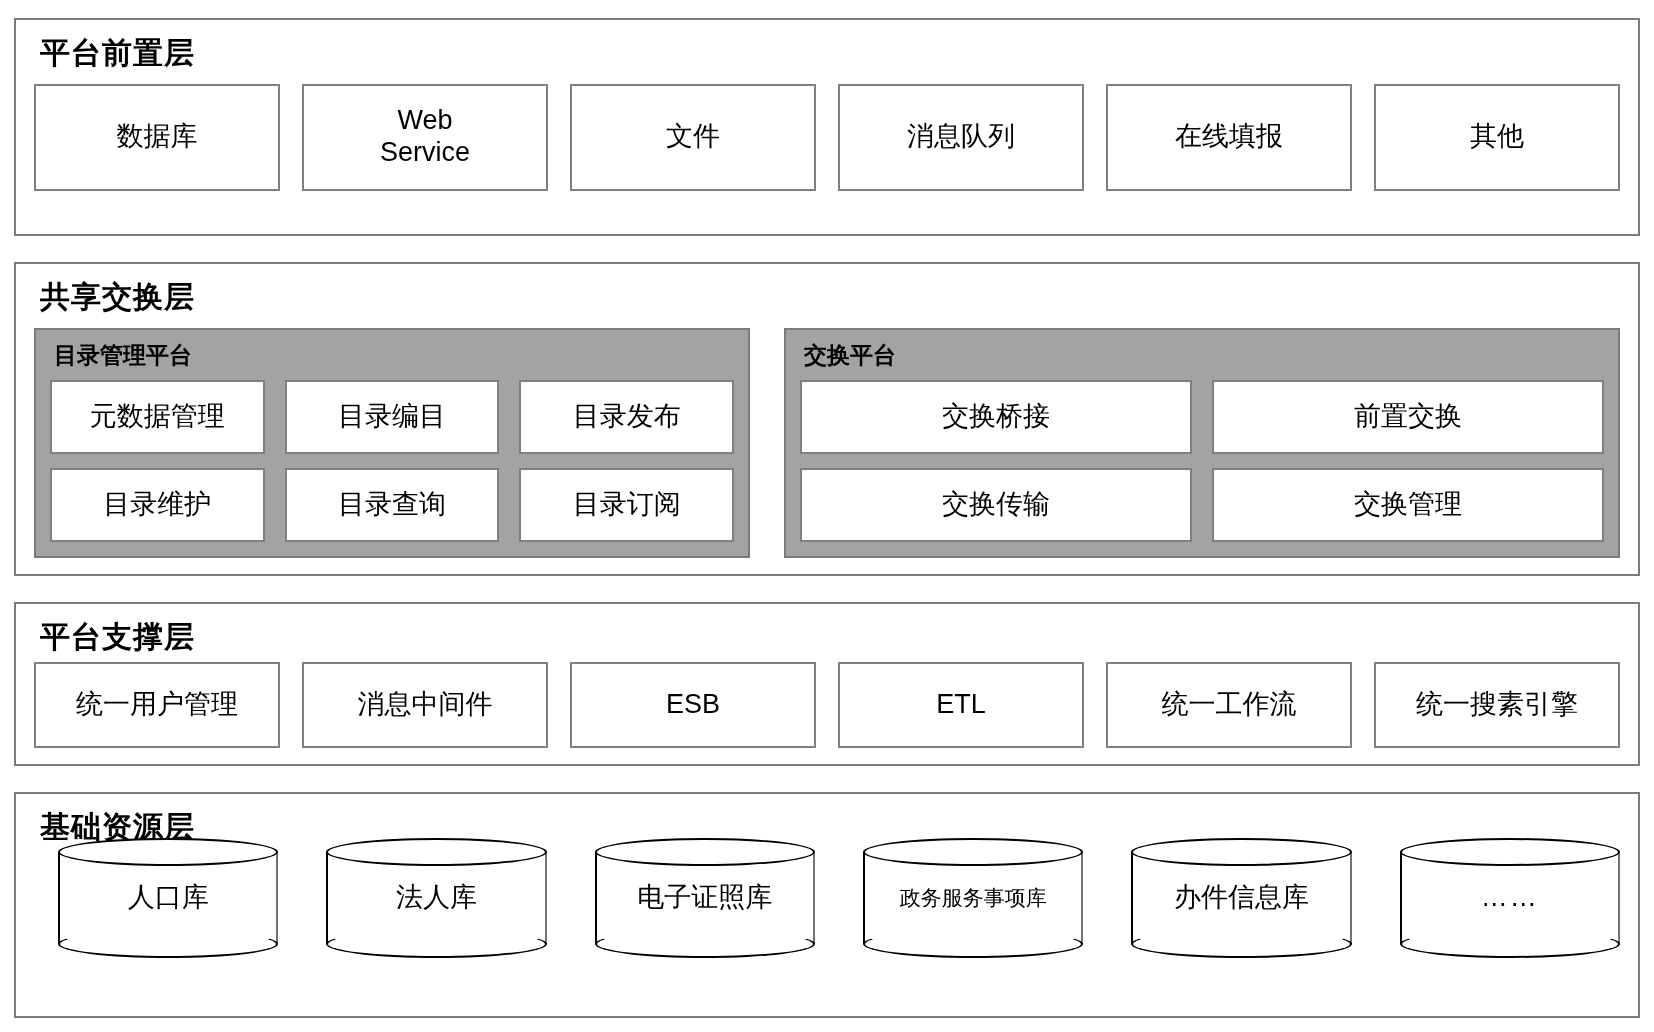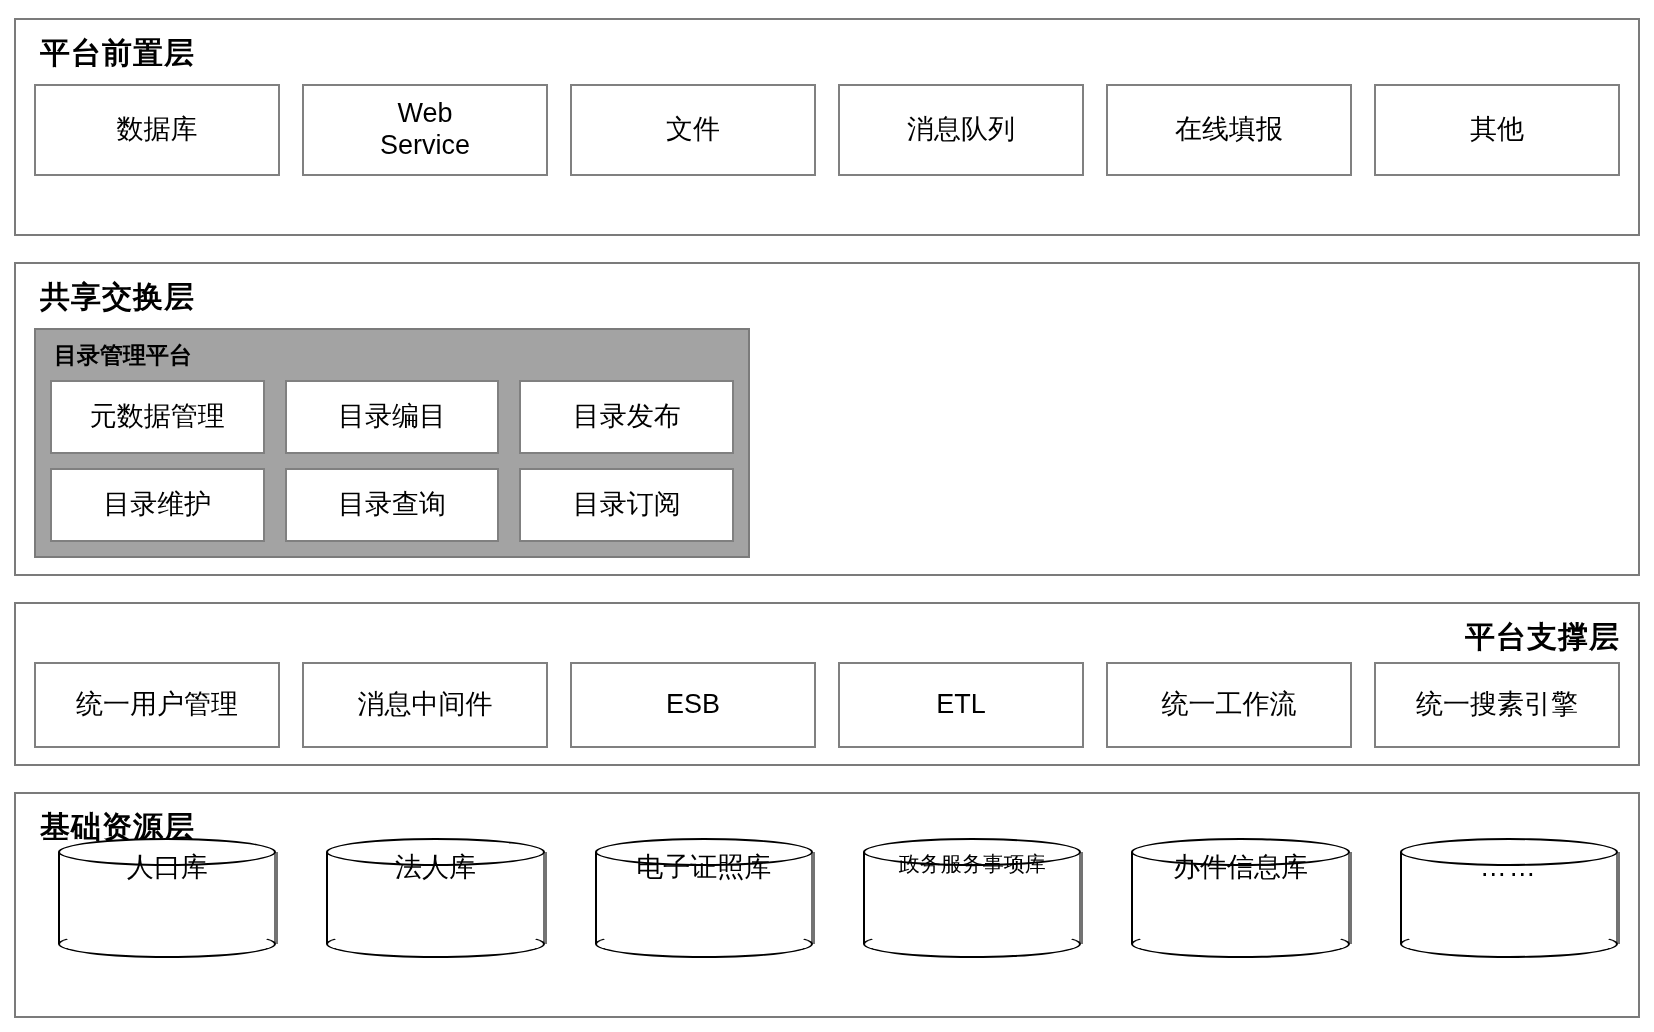--- a/index.html
+++ b/index.html
@@ -60,21 +60,21 @@
     justify-content: center;
     text-align: center;
     font-size: 27px;
     line-height: 1.18;
     padding: 4px 6px;
     white-space: pre-line;
   }
 
   
   .layer-1 { height: 218px; }
-  .layer-1 .row { height: 92px; }
+  .layer-1 .row { height: 107px; }
   .layer-1 .node { flex: 1 1 0; }
 
   
   .layer-2 { height: 314px; }
   .panels {
     display: flex;
     gap: 34px;
     flex: 1;
   }
   .panel {
@@ -97,41 +97,42 @@
     display: flex;
     flex-direction: column;
     gap: 14px;
     flex: 1;
   }
   .panel-grid .row { flex: 1 1 0; gap: 20px; }
   .panel-grid .node { flex: 1 1 0; font-size: 27px; }
 
   
   .layer-3 { height: 164px; }
-  .layer-3 .layer-title { margin-bottom: 8px; text-align: right; }
+  .layer-3 .layer-title { margin-bottom: 8px; }
   .layer-3 .row { height: 90px; }
   .layer-3 .node { flex: 1 1 0; }
 
   
   .layer-4 { height: 226px; }
   .layer-4 .layer-title { margin-bottom: 8px; }
   .cyl-row {
     display: flex;
     gap: 24px;
     height: 92px;
     align-items: stretch;
   }
   .cylinder {
     position: relative;
     flex: 1 1 0;
     box-sizing: border-box;
     border-left: 2px solid #000000;
-    border-right: 4px solid #737373;
-    background: #ffffff;
-    display: flex;
+    border-right: 2px solid #737373;
+    background: #ffffff;
+    display: flex;
+    align-items: center;
     justify-content: center;
     margin-left: 24px;
   }
   .cylinder .cap,
   .cylinder .base {
     position: absolute;
     left: -2px;
     right: -2px;
     height: 28px;
     box-sizing: border-box;
@@ -188,20 +189,33 @@
             <div class="node">目录发布</div>
           </div>
           <div class="row">
             <div class="node">目录维护</div>
             <div class="node">目录查询</div>
             <div class="node">目录订阅</div>
           </div>
         </div>
       </div>
 
+      <div class="panel right">
+        <div class="panel-title">交换平台</div>
+        <div class="panel-grid">
+          <div class="row">
+            <div class="node">交换桥接</div>
+            <div class="node">前置交换</div>
+          </div>
+          <div class="row">
+            <div class="node">交换传输</div>
+            <div class="node">交换管理</div>
+          </div>
+        </div>
+      </div>
 
     </div>
   </section>
 
   <section class="layer layer-3">
     <div class="layer-title">平台支撑层</div>
     <div class="row">
       <div class="node">统一用户管理</div>
       <div class="node">消息中间件</div>
       <div class="node">ESB</div>

